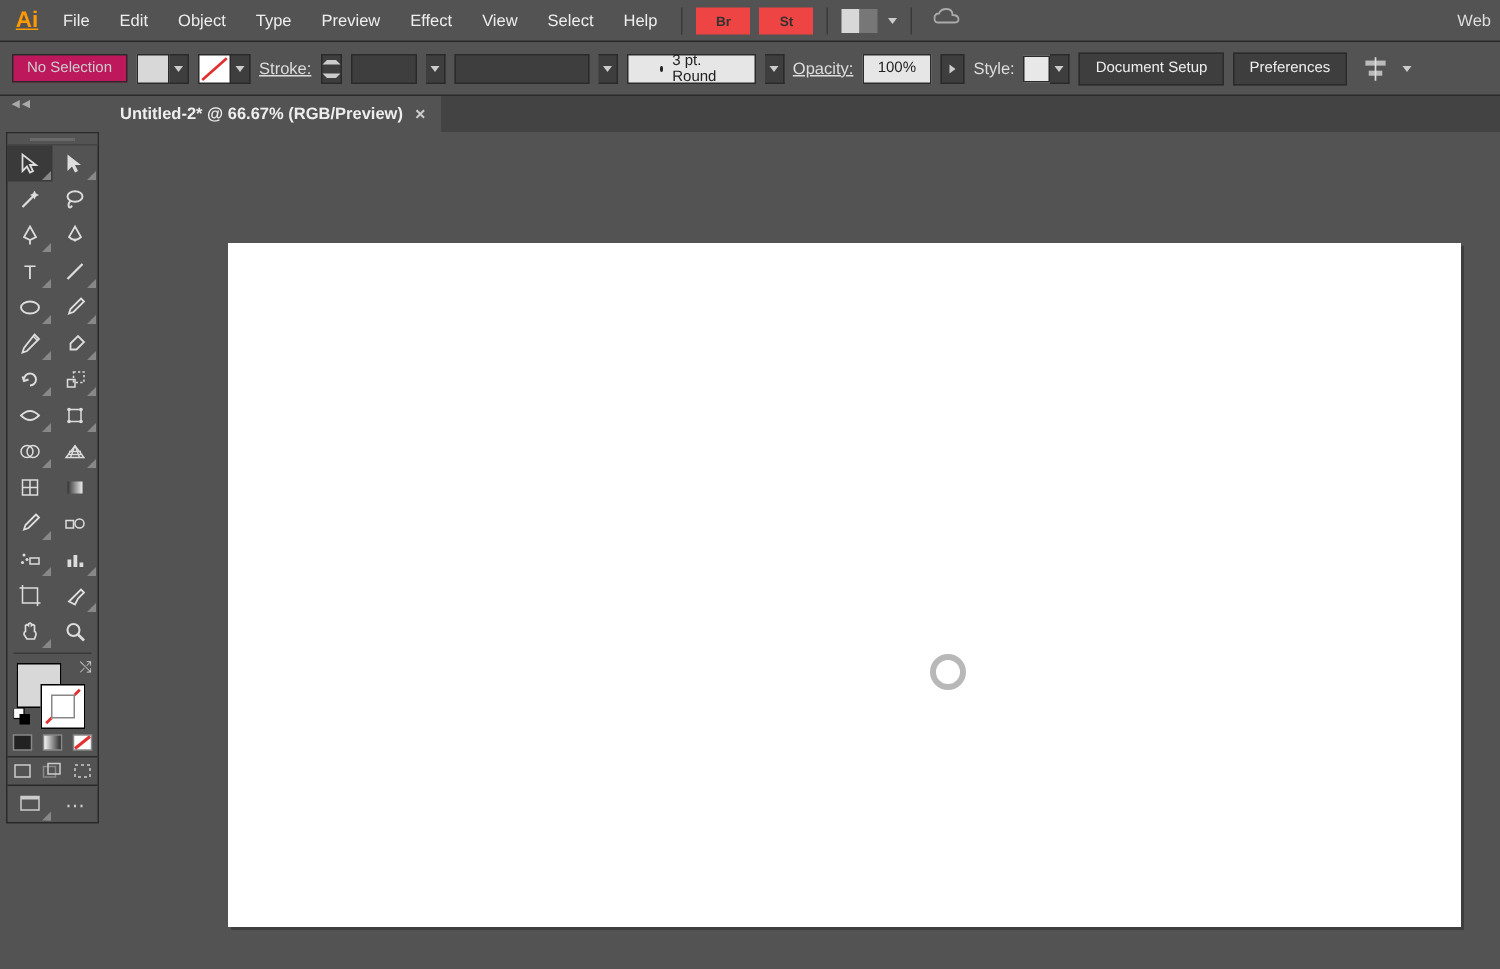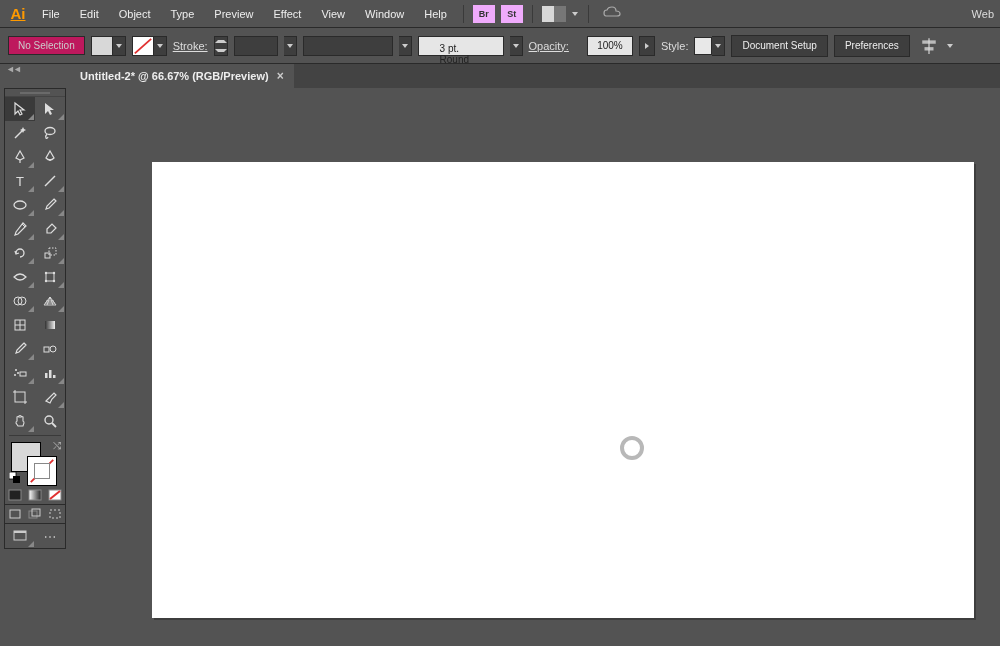--- a/index.html
+++ b/index.html
@@ -3,43 +3,43 @@
 <meta charset="utf-8">
 <style>
   * { box-sizing: border-box; margin: 0; padding: 0; font-family: "Segoe UI", Tahoma, sans-serif; }
   body { width: 1000px; height: 646px; background: #535353; overflow: hidden; color: #e5e5e5; font-size: 11px; }
   
   
   .menubar { height: 28px; background: #535353; display: flex; align-items: center; padding: 0 4px; border-bottom: 1px solid #2a2a2a; }
   .app-logo { width: 28px; height: 28px; display: flex; align-items: center; justify-content: center; color: #ff9a00; font-weight: bold; font-size: 15px; text-decoration: underline; }
   .menu-item { padding: 0 10px; height: 28px; line-height: 28px; cursor: default; color: #eee; }
   .menu-sep { width: 1px; height: 18px; background: #3a3a3a; margin: 0 6px; }
-  .ext-box { width: 22px; height: 18px; background: #f0abfc; color: #333; font-size: 9px; font-weight: bold; display: flex; align-items: center; justify-content: center; margin: 0 3px; }
+  .ext-box { width: 36px; height: 18px; background: #ef4444; color: #333; font-size: 9px; font-weight: bold; display: flex; align-items: center; justify-content: center; margin: 0 3px; }
   .ws-switch { width: 24px; height: 16px; display: flex; margin: 0 3px; }
   .ws-switch div { flex: 1; }
   .cloud-icon { color: #aaa; margin-left: 8px; }
   .right-link { margin-left: auto; padding-right: 2px; color: #ddd; }
 
   
   .controlbar { height: 36px; background: #535353; display: flex; align-items: center; padding: 0 8px; gap: 6px; border-bottom: 1px solid #2a2a2a; }
   .ctrl-label { background: #be185d; border: 1px solid #2a2a2a; padding: 3px 9px; color: #ccc; font-size: 10px; }
   .swatch-drop { display: flex; align-items: center; }
   .swatch { width: 22px; height: 20px; border: 1px solid #2a2a2a; }
   .drop-caret { width: 13px; height: 20px; background: #3e3e3e; border: 1px solid #2a2a2a; border-left: none; display: flex; align-items: center; justify-content: center; }
   .caret { width: 0; height: 0; border-left: 3px solid transparent; border-right: 3px solid transparent; border-top: 4px solid #ccc; }
   .lbl { color: #ddd; font-size: 11px; }
   .lbl-u { text-decoration: underline; }
   .spinner { width: 14px; height: 20px; background: #3e3e3e; border: 1px solid #2a2a2a; display: flex; flex-direction: column; }
   .spinner div { flex: 1; display: flex; align-items: center; justify-content: center; }
   .spin-up { width:0; height:0; border-left:3px solid transparent; border-right:3px solid transparent; border-bottom:3px solid #ccc; }
   .spin-dn { width:0; height:0; border-left:3px solid transparent; border-right:3px solid transparent; border-top:3px solid #ccc; }
   .field-dark { height: 20px; background: #3e3e3e; border: 1px solid #2a2a2a; }
-  .field-light { height: 20px; background: #e6e6e6; border: 1px solid #2a2a2a; color: #222; display: flex; align-items: center; padding: 0 21px; font-size: 10px; gap: 6px; flex-direction: column; }
+  .field-light { height: 20px; background: #e6e6e6; border: 1px solid #2a2a2a; color: #222; display: flex; align-items: center; padding: 0 21px; font-size: 10px; gap: 6px; }
   .round-dot { width: 4px; height: 4px; border-radius: 50%; background: #222; }
-  .val-box { height: 20px; width: 46px; background: #e6e6e6; border: 1px solid #2a2a2a; color: #222; display: flex; align-items: center; justify-content: center; font-size: 10px; margin-left: 12px; }
+  .val-box { height: 20px; width: 46px; background: #e6e6e6; border: 1px solid #2a2a2a; color: #222; display: flex; align-items: center; justify-content: center; font-size: 10px; }
   .arrow-btn { width: 16px; height: 20px; background: #3e3e3e; border: 1px solid #2a2a2a; display: flex; align-items: center; justify-content: center; }
   .btn { height: 22px; background: #3e3e3e; border: 1px solid #2a2a2a; color: #eee; padding: 0 10px; font-size: 10px; display: flex; align-items: center; }
   .panel-icon { width: 18px; height: 18px; display: flex; align-items: center; justify-content: center; color: #ccc; margin-left: 4px; }
 
   
   .tabstrip { height: 24px; background: #434343; display: flex; align-items: stretch; margin-left: 70px; font-weight: bold; }
   .collapse-arrows { position: absolute; left: 6px; top: 64px; color: #aaa; font-size: 9px; letter-spacing: -2px; }
   .doc-tab { background: #535353; display: flex; align-items: center; padding: 0 10px; gap: 8px; font-size: 11px; color: #eee; }
   .close-x { font-size: 12px; color: #ccc; }
 
@@ -76,21 +76,21 @@
 
 <div class="menubar">
   <div class="app-logo">Ai</div>
   <div class="menu-item">File</div>
   <div class="menu-item">Edit</div>
   <div class="menu-item">Object</div>
   <div class="menu-item">Type</div>
   <div class="menu-item">Preview</div>
   <div class="menu-item">Effect</div>
   <div class="menu-item">View</div>
-  <div class="menu-item">Window</div>
+  <div class="menu-item">Select</div>
   <div class="menu-item">Help</div>
   <div class="menu-sep"></div>
   <div class="ext-box">Br</div>
   <div class="ext-box">St</div>
   <div class="menu-sep"></div>
   <div class="ws-switch">
     <div style="background:#d8d8d8;"></div>
       <div style="background:#777;"></div>
   </div>
   <div class="drop-caret" style="border:none;background:none">

